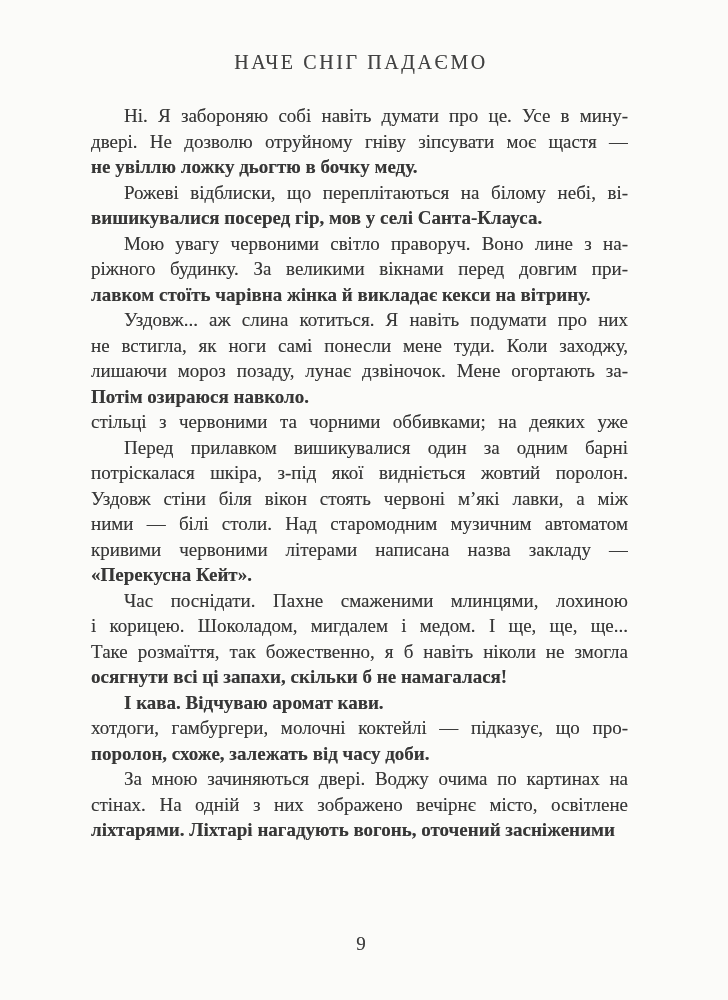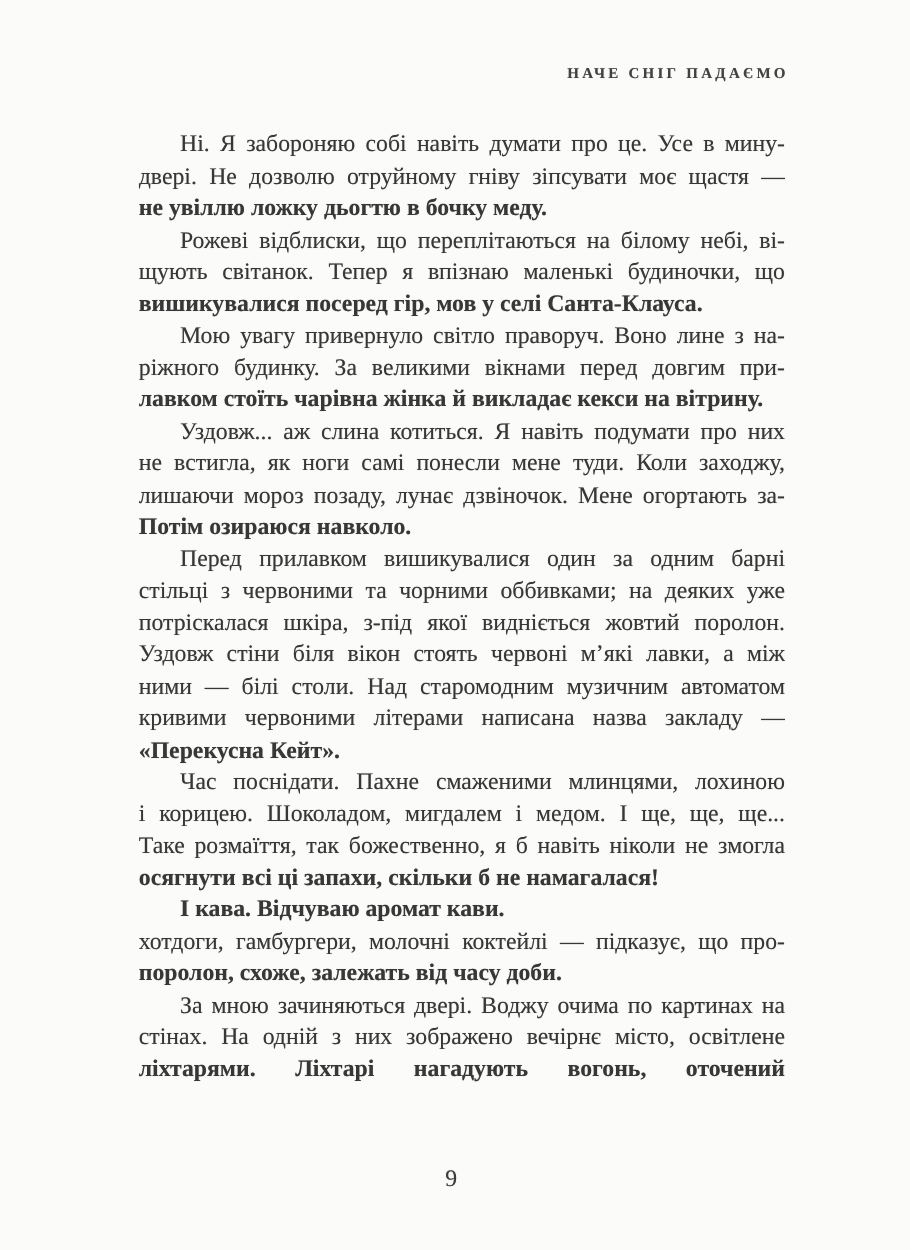--- a/index.html
+++ b/index.html
@@ -16,44 +16,43 @@
   .page {
     position: relative;
     width: 728px;
     height: 1000px;
   }
   .running-header {
     position: absolute;
     top: 51px;
     left: 91px;
     width: 540px;
-    text-align: right;
-    font-size: 12px;
+    text-align: center;
+    font-size: 20px;
     letter-spacing: 2.6px;
-    font-weight: 700;
+    font-weight: 400;
     color: #414141;
     text-shadow: 0 0 0.6px rgba(70,70,70,0.45);
   }
   .body-text {
     position: absolute;
     top: 103px;
     left: 91px;
     width: 537px;
     color: #373737;
     text-shadow: 0 0 0.6px rgba(70,70,70,0.5);
   }
   .line {
     height: 25.5px;
     line-height: 25.5px;
     font-size: 19px;
     text-align: justify;
     text-align-last: justify;
     overflow: hidden;
     white-space: normal;
-    margin-left: 20px;
   }
   .line.first {
     text-indent: 33px;
   }
   .line.last {
     text-align-last: left;
     font-weight: bold;
   }
   .page-number {
     position: absolute;
@@ -71,31 +70,30 @@
 <body style="background: rgb(251, 251, 249);">
 
 <div class="page">
   <div class="running-header">НАЧЕ СНІГ ПАДАЄМО</div>
 
   <div class="body-text" id="body-text" style="color: rgb(55, 55, 55);">
       <div class="line first">Ні. Я забороняю собі навіть думати про це. Усе в мину-</div>
       <div class="line">двері. Не дозволю отруйному гніву зіпсувати моє щастя —</div>
       <div class="line last">не увіллю ложку дьогтю в бочку меду.</div>
       <div class="line first">Рожеві відблиски, що переплітаються на білому небі, ві-</div>
-      <div class="line">щують світанок. Тепер я впізнаю маленькі будиночки, що</div>
       <div class="line last">вишикувалися посеред гір, мов у селі Санта-Клауса.</div>
-      <div class="line first">Мою увагу привернуло світло праворуч. Воно лине з на-</div>
+      <div class="line first">Мою увагу червоними світло праворуч. Воно лине з на-</div>
       <div class="line">ріжного будинку. За великими вікнами перед довгим при-</div>
       <div class="line last">лавком стоїть чарівна жінка й викладає кекси на вітрину.</div>
       <div class="line first">Уздовж... аж слина котиться. Я навіть подумати про них</div>
       <div class="line">не встигла, як ноги самі понесли мене туди. Коли заходжу,</div>
       <div class="line">лишаючи мороз позаду, лунає дзвіночок. Мене огортають за-</div>
       <div class="line last">Потім озираюся навколо.</div>
+      <div class="line">стільці з червоними та чорними оббивками; на деяких уже</div>
       <div class="line first">Перед прилавком вишикувалися один за одним барні</div>
-      <div class="line">стільці з червоними та чорними оббивками; на деяких уже</div>
       <div class="line">потріскалася шкіра, з-під якої видніється жовтий поролон.</div>
       <div class="line">Уздовж стіни біля вікон стоять червоні м’які лавки, а між</div>
       <div class="line">ними — білі столи. Над старомодним музичним автоматом</div>
       <div class="line">кривими червоними літерами написана назва закладу —</div>
       <div class="line last">«Перекусна Кейт».</div>
       <div class="line first">Час поснідати. Пахне смаженими млинцями, лохиною</div>
       <div class="line">і корицею. Шоколадом, мигдалем і медом. І ще, ще, ще...</div>
       <div class="line">Таке розмаїття, так божественно, я б навіть ніколи не змогла</div>
       <div class="line last">осягнути всі ці запахи, скільки б не намагалася!</div>
       <div class="line first last">І кава. Відчуваю аромат кави.</div>

